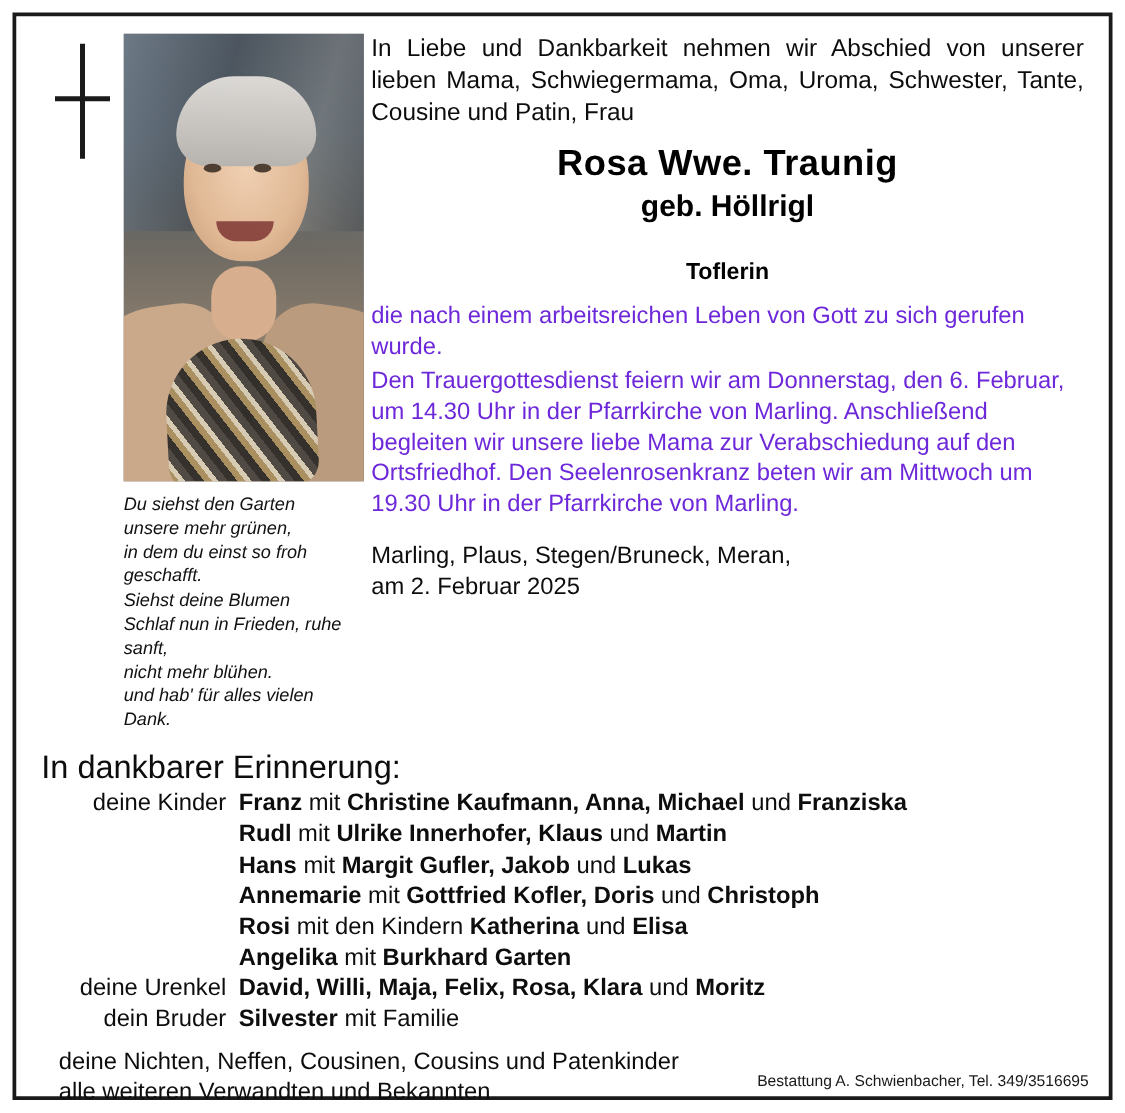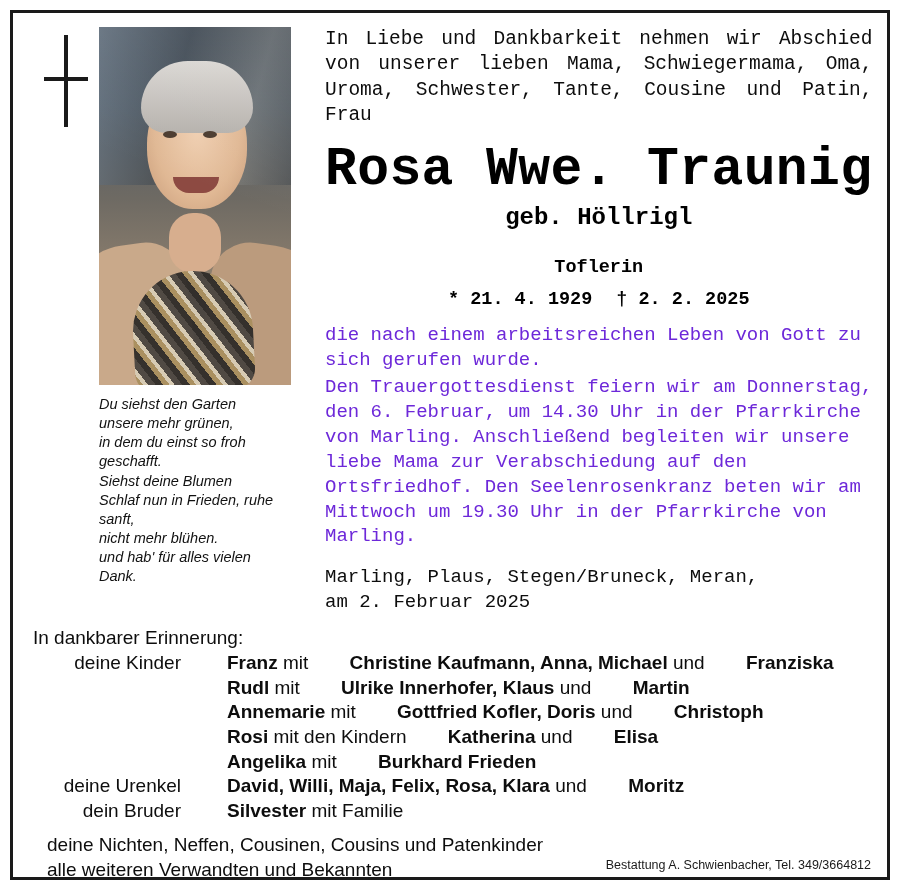--- a/index.html
+++ b/index.html
@@ -163,34 +163,33 @@
     width: 192px;
     margin-top: 10px;
     font-style: italic;
     font-size: 14.5px;
     line-height: 1.32;
     color: #111;
   }
 
   .headtext {
     flex: 1 1 auto;
-    padding-left: 34px;
+    padding-left: 6px;
     padding-right: 2px;
-    font-family: Liberation Mono, monospace;
   }
   .intro {
     font-size: 19.5px;
     line-height: 1.30;
     color: #0d0d0d;
     text-align: justify;
     text-justify: inter-word;
   }
   .name {
     text-align: center;
-    font-size: 53px;
+    font-size: 29px;
     font-weight: bold;
     letter-spacing: 0.4px;
     margin-top: 12px;
     color: #000;
     white-space: nowrap;
   }
   .maiden {
     text-align: center;
     font-size: 24px;
     font-weight: bold;
@@ -225,42 +224,42 @@
     margin-top: 16px;
     color: #0d0d0d;
   }
 
   
   .family {
     margin-top: 12px;
     padding-left: 2px;
   }
   .fam-title {
-    font-size: 19px;
+    font-size: 26px;
     color: #0d0d0d;
     margin-bottom: 2px;
     padding-left: 0px;
   }
   .fam-row {
     display: flex;
     align-items: baseline;
     font-size: 19px;
     line-height: 1.30;
     color: #0d0d0d;
   }
   .fam-label {
     flex: 0 0 148px;
     text-align: right;
     padding-right: 10px;
     white-space: nowrap;
   }
   .fam-value {
     flex: 1 1 auto;
   }
-  .fam-value b { font-weight: bold; margin-left: 36px; }
+  .fam-value b { font-weight: bold; }
   .fam-plain {
     font-size: 19px;
     line-height: 1.30;
     color: #0d0d0d;
     padding-left: 14px;
   }
   .fam-plain.first { margin-top: 9px; }
   .footer {
     position: absolute;
     right: 16px;
@@ -308,41 +307,39 @@
             <div>nicht mehr blühen.</div>
             <div>und hab' für alles vielen Dank.</div>
           </div>
         </div>
 
         <div class="headtext">
           <div class="intro">In Liebe und Dankbarkeit nehmen wir Abschied von unserer lieben Mama, Schwiegermama, Oma, Uroma, Schwester, Tante, Cousine und Patin, Frau</div>
           <div class="name">Rosa Wwe. Traunig</div>
           <div class="maiden">geb. Höllrigl</div>
           <div class="occupation">Toflerin</div>
-          <div class="dates">
-            <span>* 21. 4. 1929</span><span class="gap"></span><span>† 2. 2. 2025</span>
-          </div>
           <div class="body-par">die nach einem arbeitsreichen Leben von Gott zu sich gerufen wurde.</div>
           <div class="body-par tight">Den Trauergottesdienst feiern wir am Donnerstag, den 6. Februar, um 14.30 Uhr in der Pfarrkirche von Marling. Anschließend begleiten wir unsere liebe Mama zur Verabschiedung auf den Ortsfriedhof. Den Seelenrosenkranz beten wir am Mittwoch um 19.30 Uhr in der Pfarrkirche von Marling.</div>
           <div class="place">Marling, Plaus, Stegen/Bruneck, Meran,</div>
           <div style="font-size:19px;line-height:1.31;color:#0d0d0d;">am 2. Februar 2025</div>
         </div>
       </div>
 
       <div class="family">
         <div class="fam-title">In dankbarer Erinnerung:</div>
 
         <div class="fam-row">
           <div class="fam-label">deine Kinder</div>
           <div class="fam-value">
             <div><b>Franz</b><span> mit </span><b>Christine Kaufmann, Anna, Michael</b><span> und </span><b>Franziska</b></div>
             <div><b>Rudl</b><span> mit </span><b>Ulrike Innerhofer, Klaus</b><span> und </span><b>Martin</b></div>
+            <div><b>Hans</b><span> mit </span><b>Margit Gufler, Jakob</b><span> und </span><b>Lukas</b></div>
             <div><b>Annemarie</b><span> mit </span><b>Gottfried Kofler, Doris</b><span> und </span><b>Christoph</b></div>
             <div><b>Rosi</b><span> mit den Kindern </span><b>Katherina</b><span> und </span><b>Elisa</b></div>
-            <div><b>Angelika</b><span> mit </span><b>Burkhard Frieden</b></div>
+            <div><b>Angelika</b><span> mit </span><b>Burkhard Garten</b></div>
           </div>
         </div>
 
         <div class="fam-row">
           <div class="fam-label">deine Urenkel</div>
           <div class="fam-value">
             <div><b>David, Willi, Maja, Felix, Rosa, Klara</b><span> und </span><b>Moritz</b></div>
           </div>
         </div>
 
@@ -351,15 +348,15 @@
           <div class="fam-value">
             <div><b>Silvester</b><span> mit Familie</span></div>
           </div>
         </div>
 
         <div class="fam-plain first">deine Nichten, Neffen, Cousinen, Cousins und Patenkinder</div>
         <div class="fam-plain">alle weiteren Verwandten und Bekannten</div>
       </div>
 
     </div>
-    <div class="footer">Bestattung A. Schwienbacher, Tel. 349/3664812</div>
+    <div class="footer">Bestattung A. Schwienbacher, Tel. 349/3516695</div>
   </div>
 </div>
 
 </body></html>

